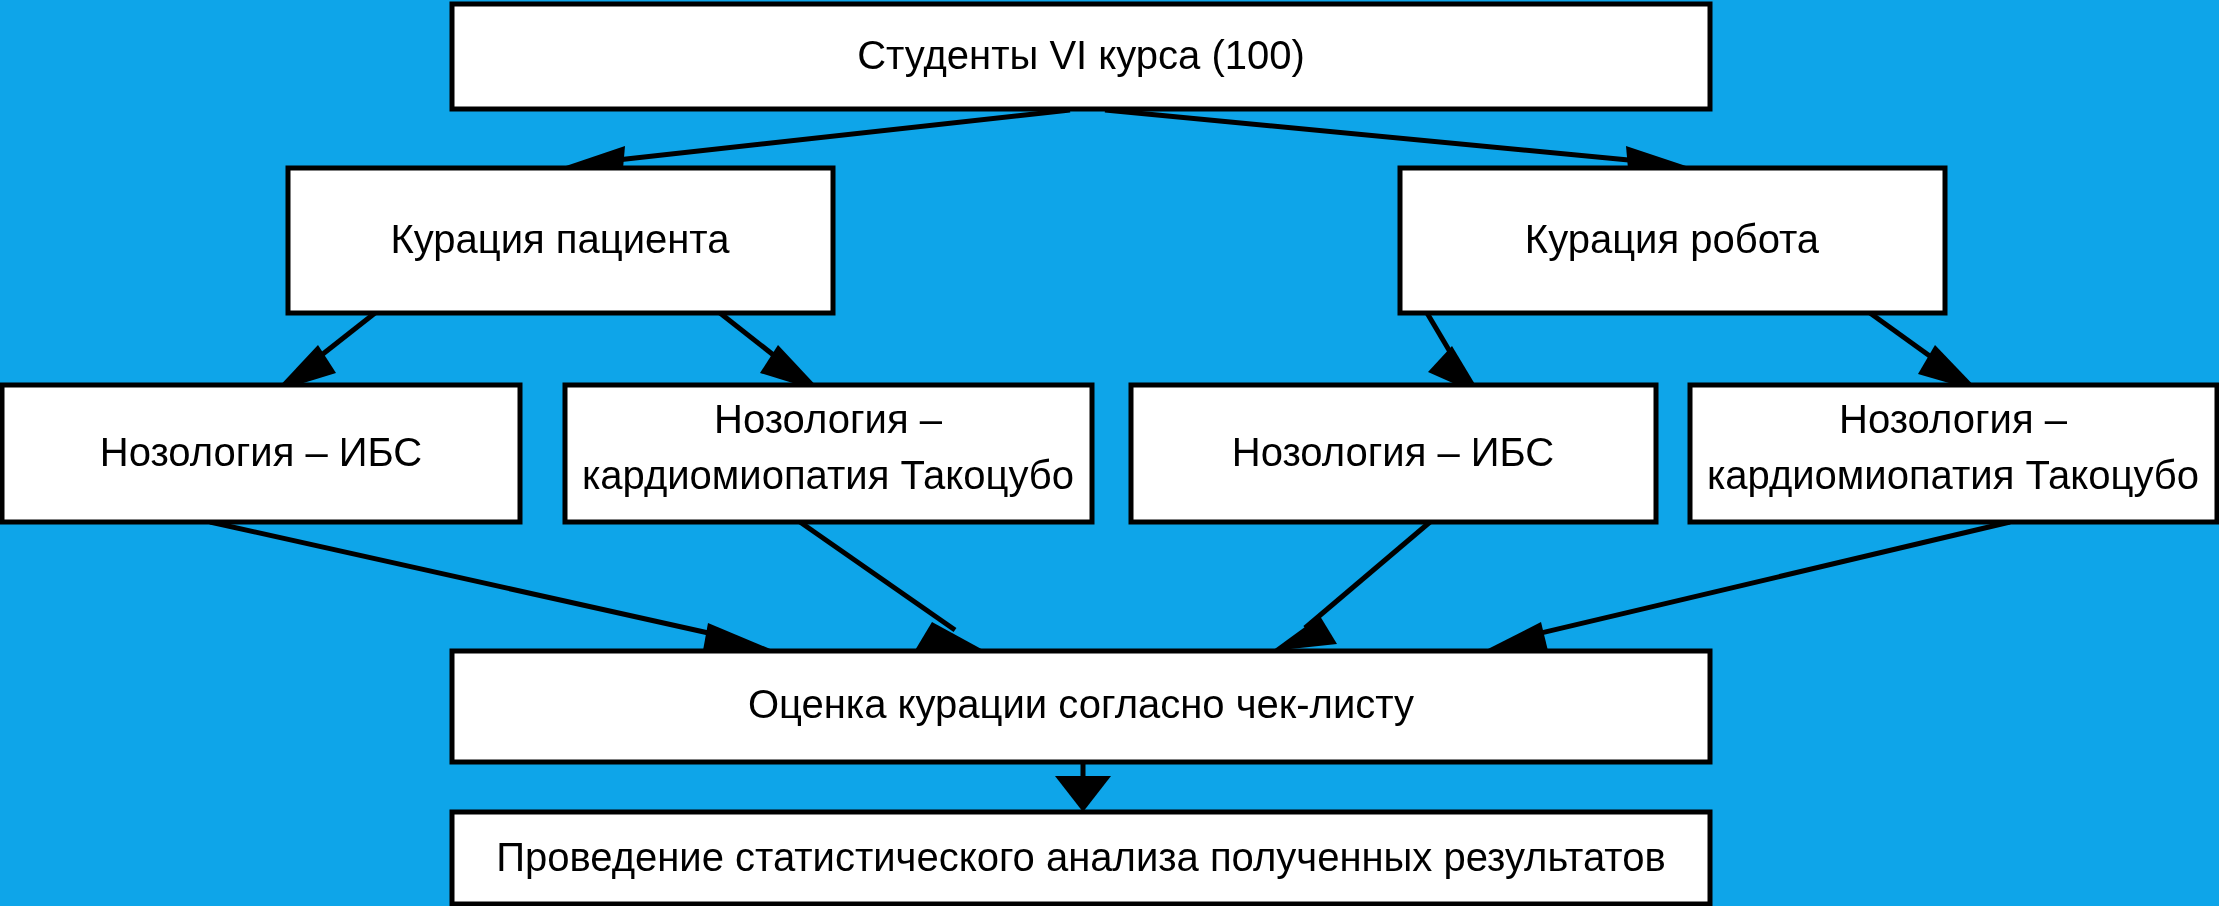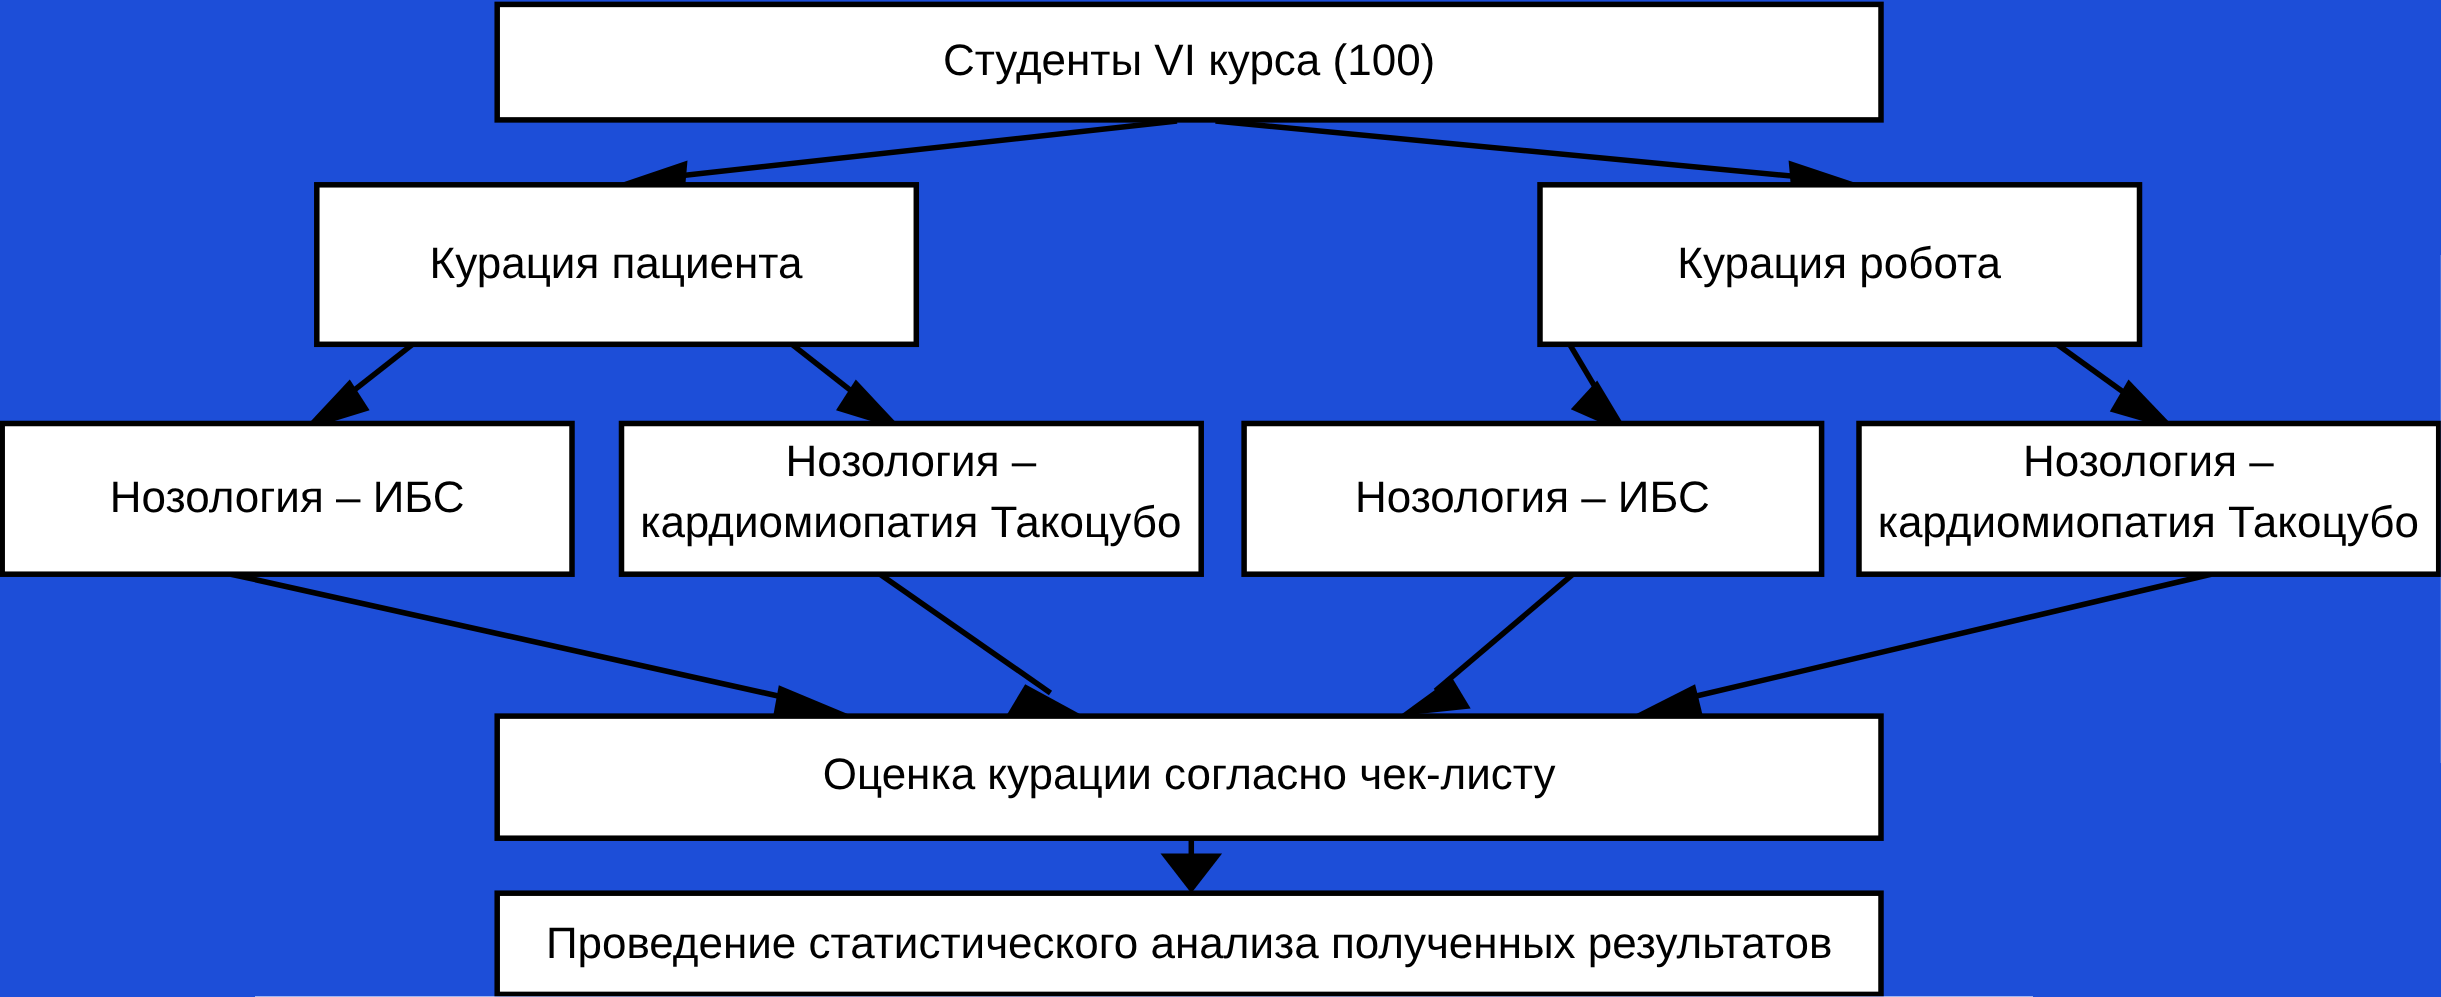--- a/index.html
+++ b/index.html
@@ -4,21 +4,21 @@
 <style>
   html, body {
     margin: 0;
     padding: 0;
     background: #ffffff;
   }
   #stage {
     position: relative;
     width: 2219px;
     height: 906px;
-    background: #1d4ed8;
+    background: #0ea5e9;
     overflow: hidden;
     font-family: "Liberation Sans", sans-serif;
     text-align: center;
   }
   svg#diagram {
     position: absolute;
     top: 0;
     left: 0;
     width: 2219px;
     height: 906px;

